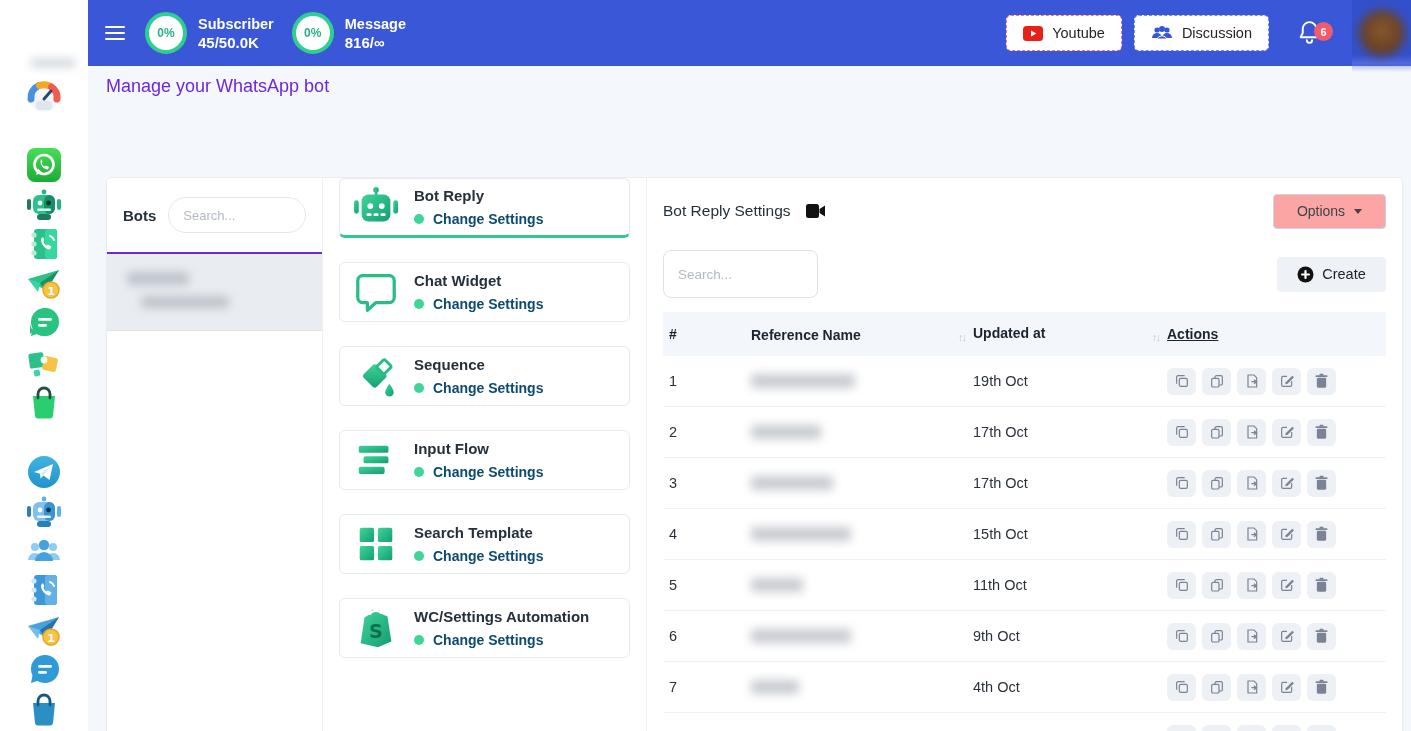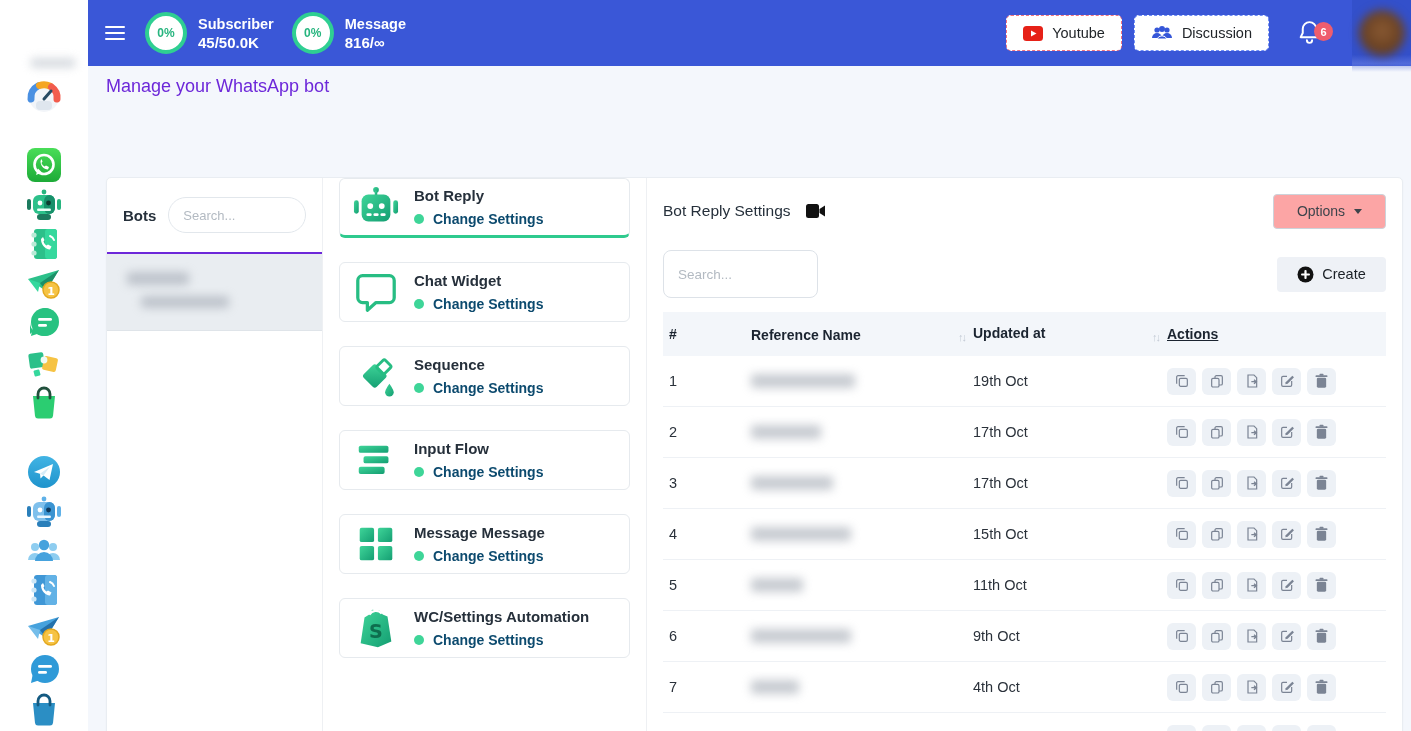--- a/index.html
+++ b/index.html
@@ -418,21 +418,21 @@
       <div class="mod-card">
         <div class="mod-icon">
           <svg viewBox="0 0 48 48">
               <rect x="7" y="7" width="15" height="15" rx="2" fill="url(#gg)"></rect>
               <rect x="26" y="7" width="15" height="15" rx="2" fill="url(#gg)"></rect>
               <rect x="7" y="26" width="15" height="15" rx="2" fill="url(#gg)"></rect>
               <rect x="26" y="26" width="15" height="15" rx="2" fill="url(#gg)"></rect>
             </svg>
         </div>
         <div>
-          <div class="mod-name">Message Message</div>
+          <div class="mod-name">Search Template</div>
           <div class="mod-action">
               <span class="mod-dot"></span>
               <span class="mod-link">Change Settings</span>
             </div>
         </div>
       </div>
 
       <div class="mod-card">
         <div class="mod-icon">
           <svg viewBox="0 0 48 48">

